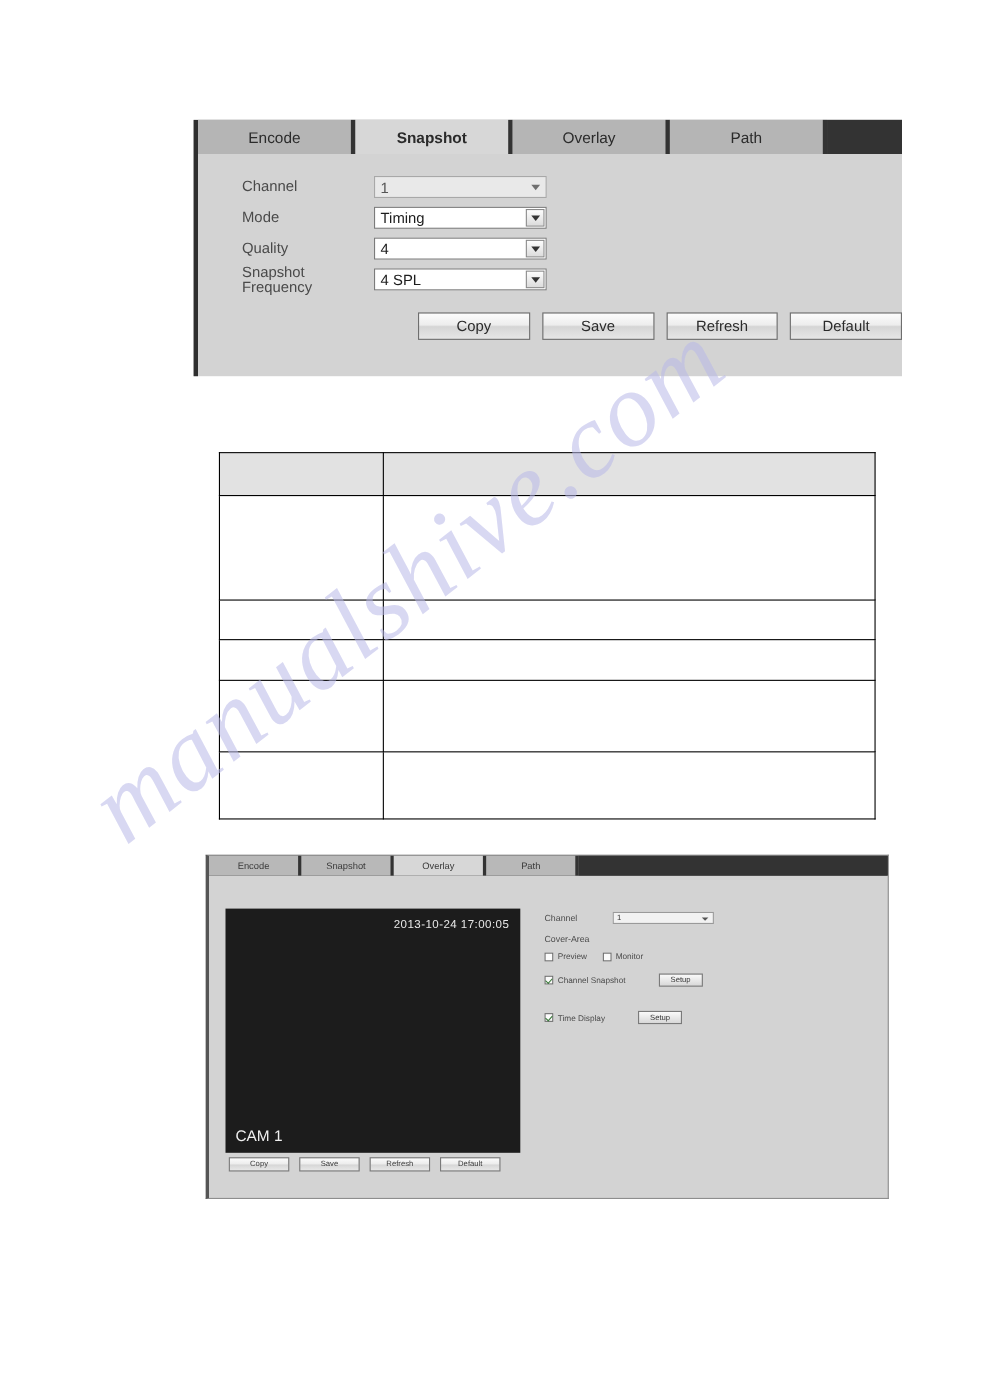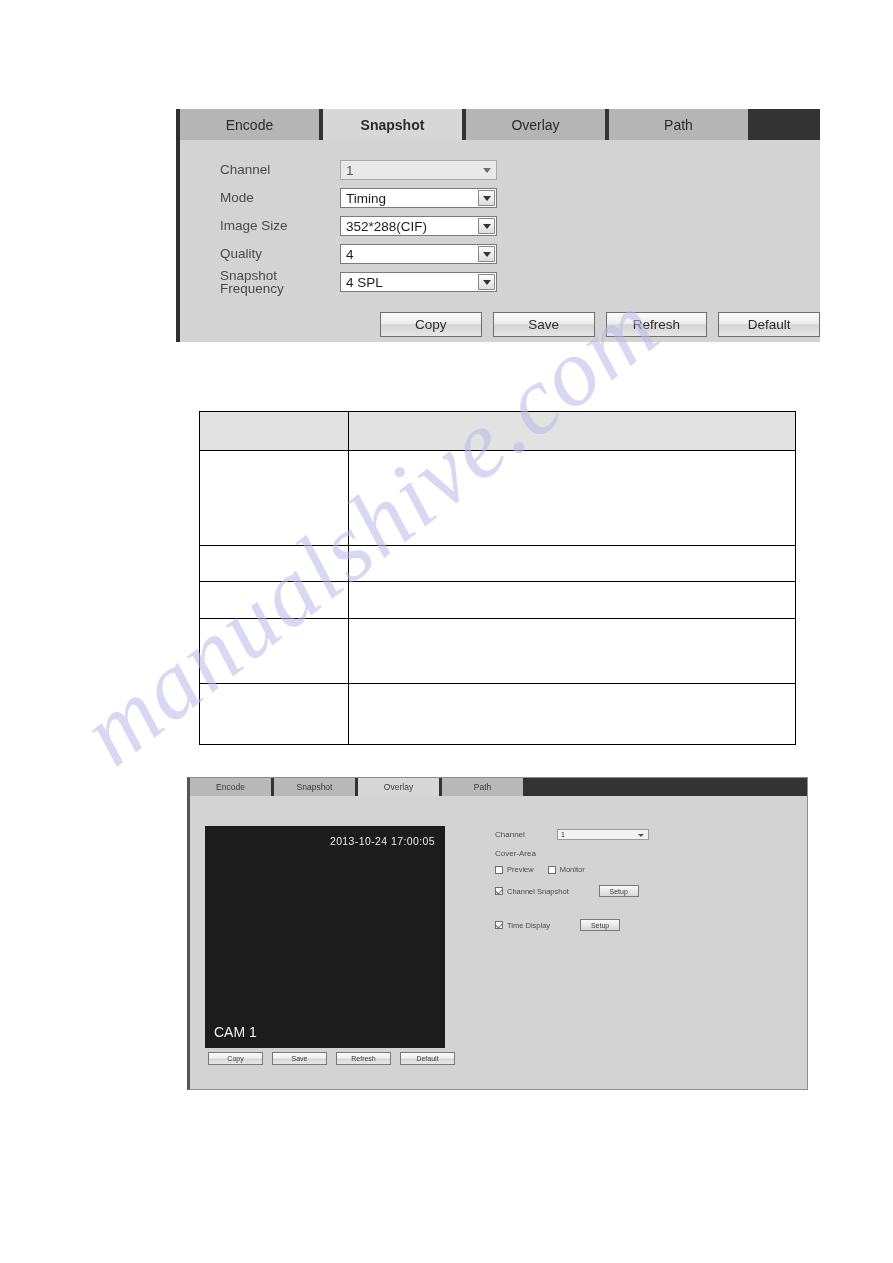--- a/index.html
+++ b/index.html
@@ -209,21 +209,21 @@
   .tab2-filler { flex: 1; background: #333333; border: none; }
 
   .ov-body {
     position: relative;
     height: 295px;
   }
   #video-preview {
     position: absolute;
     left: 15px;
     top: 30px;
-    width: 240px;
+    width: 268px;
     height: 222px;
     background: #1c1c1c;
   }
   #video-timestamp {
     position: absolute;
     right: 10px;
     top: 9px;
     color: #e8e8e8;
     font-size: 10.5px;
     letter-spacing: .4px;
@@ -366,29 +366,20 @@
     <div class="form-row">
       <div class="form-label">Mode</div>
       <div class="combo">
         <span>Timing</span>
         <span class="arrow-btn">
             <i></i>
           </span>
       </div>
     </div>
 
-    <div class="form-row">
-      <div class="form-label">Image Size</div>
-      <div class="combo">
-        <span>352*288(CIF)</span>
-        <span class="arrow-btn">
-            <i></i>
-          </span>
-      </div>
-    </div>
 
     <div class="form-row">
       <div class="form-label">Quality</div>
       <div class="combo">
         <span>4</span>
         <span class="arrow-btn">
             <i></i>
           </span>
       </div>
     </div>

